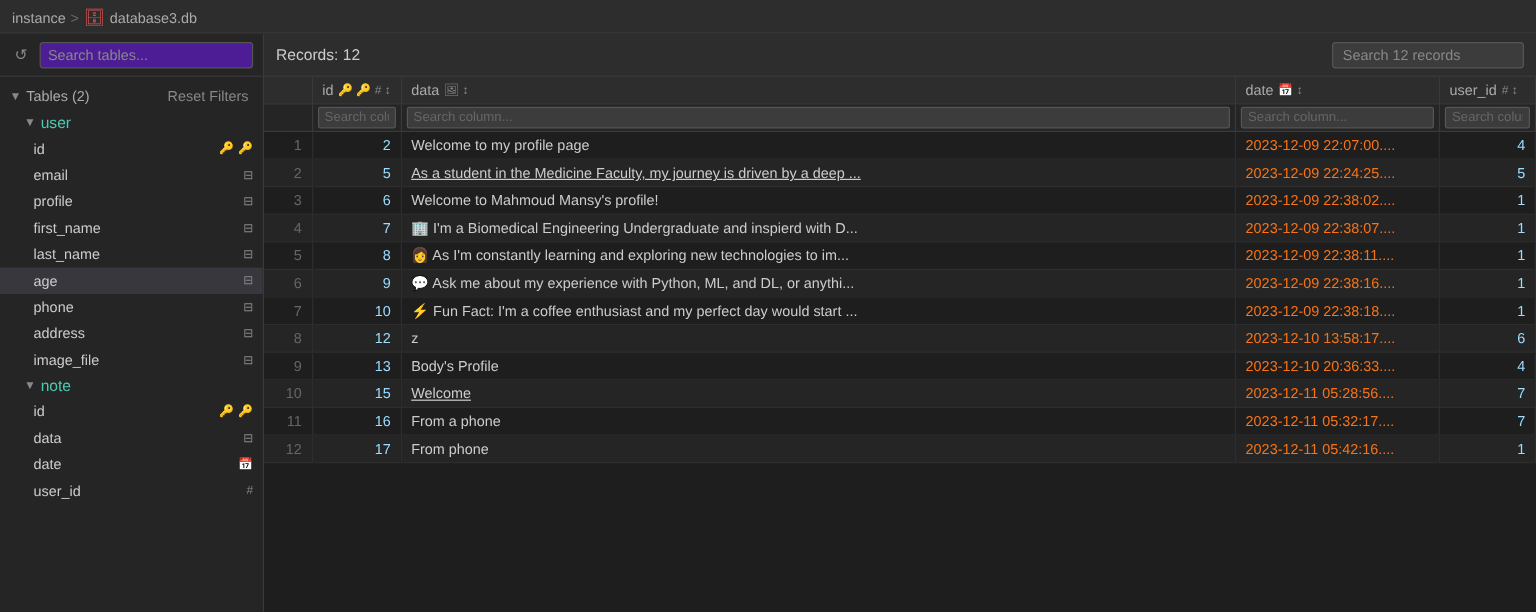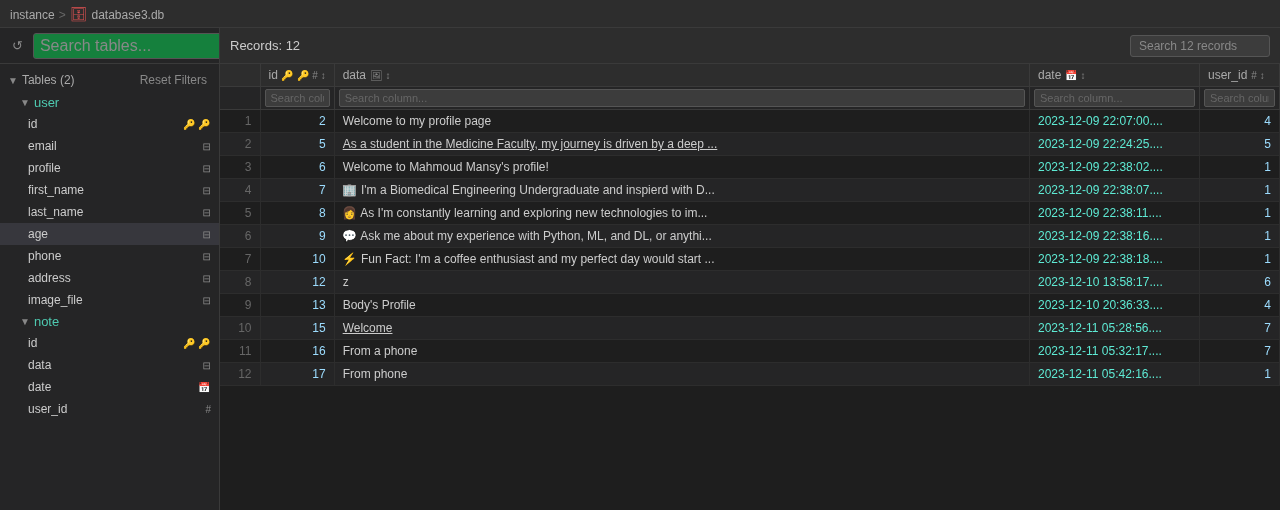--- a/index.html
+++ b/index.html
@@ -71,26 +71,26 @@
       border: none;
       color: #888;
       cursor: pointer;
       font-size: 13px;
       padding: 2px 4px;
       border-radius: 3px;
     }
 
     .search-tables-input {
       flex: 1;
-      background: #15803d;
+      background: #4c1d95;
       border: 1px solid #555;
       border-radius: 3px;
       color: #ccc;
       padding: 3px 6px;
-      font-size: 16px;
+      font-size: 12px;
       outline: none;
     }
     .search-tables-input::placeholder { color: #888; }
 
     .reset-filters-btn {
       background: none;
       border: none;
       color: #888;
       cursor: pointer;
       font-size: 12px;
@@ -162,21 +162,21 @@
     .spacer { flex: 1; }
 
     .search-records-input {
       background: #3c3c3c;
       border: 1px solid #555;
       border-radius: 3px;
       color: #ccc;
       padding: 3px 8px;
       font-size: 12px;
       outline: none;
-      width: 140px;
+      width: 160px;
     }
     .search-records-input::placeholder { color: #888; }
 
     
     .table-container {
       flex: 1;
       overflow: auto;
     }
 
     table {
@@ -253,21 +253,21 @@
       min-width: 30px;
     }
 
     td.id-col {
       color: #9cdcfe;
       text-align: right;
       width: 60px;
     }
 
     td.date-col {
-      color: #5eead4;
+      color: #f97316;
       width: 170px;
     }
 
     td.user-id-col {
       color: #9cdcfe;
       text-align: right;
       width: 80px;
     }
 
     .scrollbar-area::-webkit-scrollbar { width: 8px; height: 8px; }

